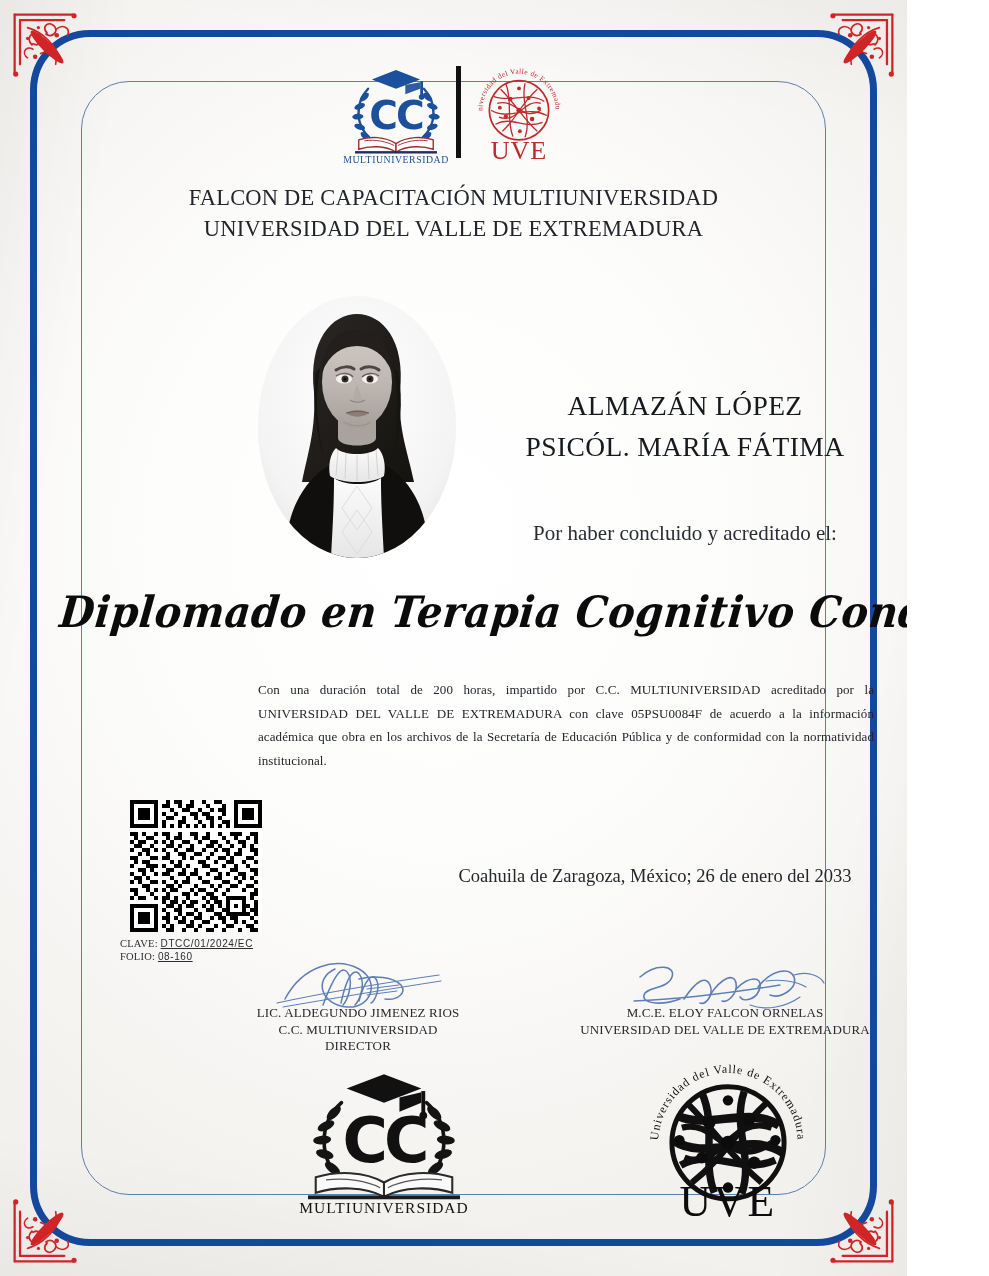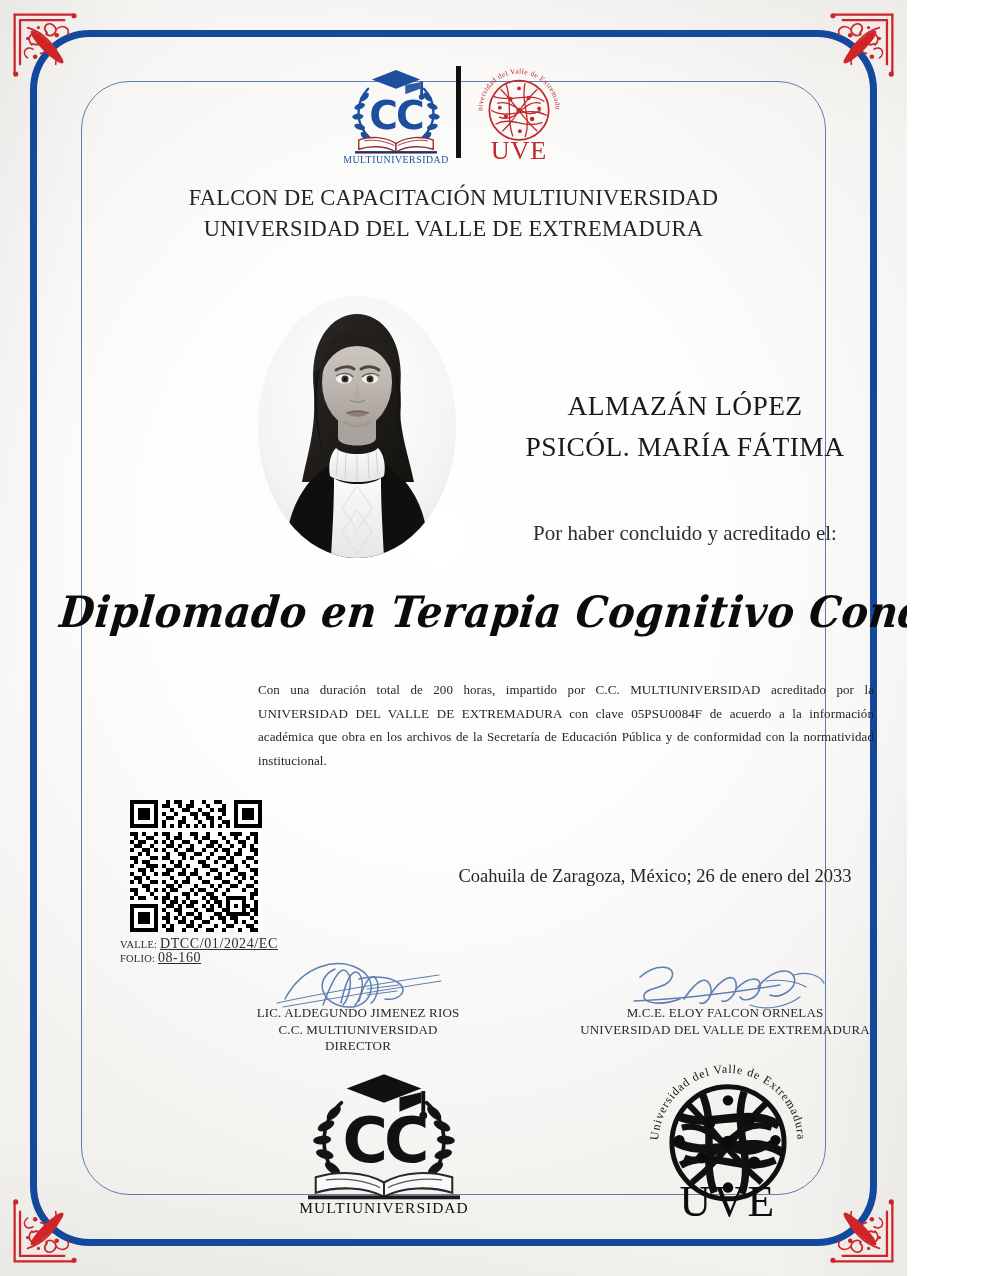--- a/index.html
+++ b/index.html
@@ -189,23 +189,23 @@
   .qr-code { display: block; width: 152px; height: 132px; }
   .qr-meta {
     margin-top: 5px;
     font-size: 10.5px;
     color: #2a2d33;
     line-height: 13px;
     letter-spacing: 0.2px;
   }
   .qr-meta .lbl { font-family: "Liberation Serif", serif; }
   .qr-meta .val {
-    font-family: Liberation Serif, serif;
+    font-family: Liberation Sans, sans-serif;
     text-decoration: underline;
-    font-size: 14px;
+    font-size: 10px;
     letter-spacing: 0.6px;
   }
 
   
   .place-date {
     position: absolute;
     left: 420px;
     width: 470px;
     top: 866px;
     text-align: center;
@@ -813,21 +813,21 @@
           <path d="M13 32h1v1h-1z"></path>
           <path d="M16 32h1v1h-1z"></path>
           <path d="M19 32h2v1h-2z"></path>
         <path d="M23 32h1v1h-1z"></path>
           <path d="M27 32h1v1h-1z"></path>
           <path d="M30 32h2v1h-2z"></path>
       </g>
     </svg>
     <div class="qr-meta">
       <div>
-        <span class="lbl">VALLE:</span>
+        <span class="lbl">CLAVE:</span>
         <span class="val">DTCC/01/2024/EC</span>
       </div>
       <div>
         <span class="lbl">FOLIO:</span>
         <span class="val">08-160</span>
       </div>
     </div>
   </div>
 
   <div class="place-date">Coahuila de Zaragoza, México; 26 de enero del 2033</div>

